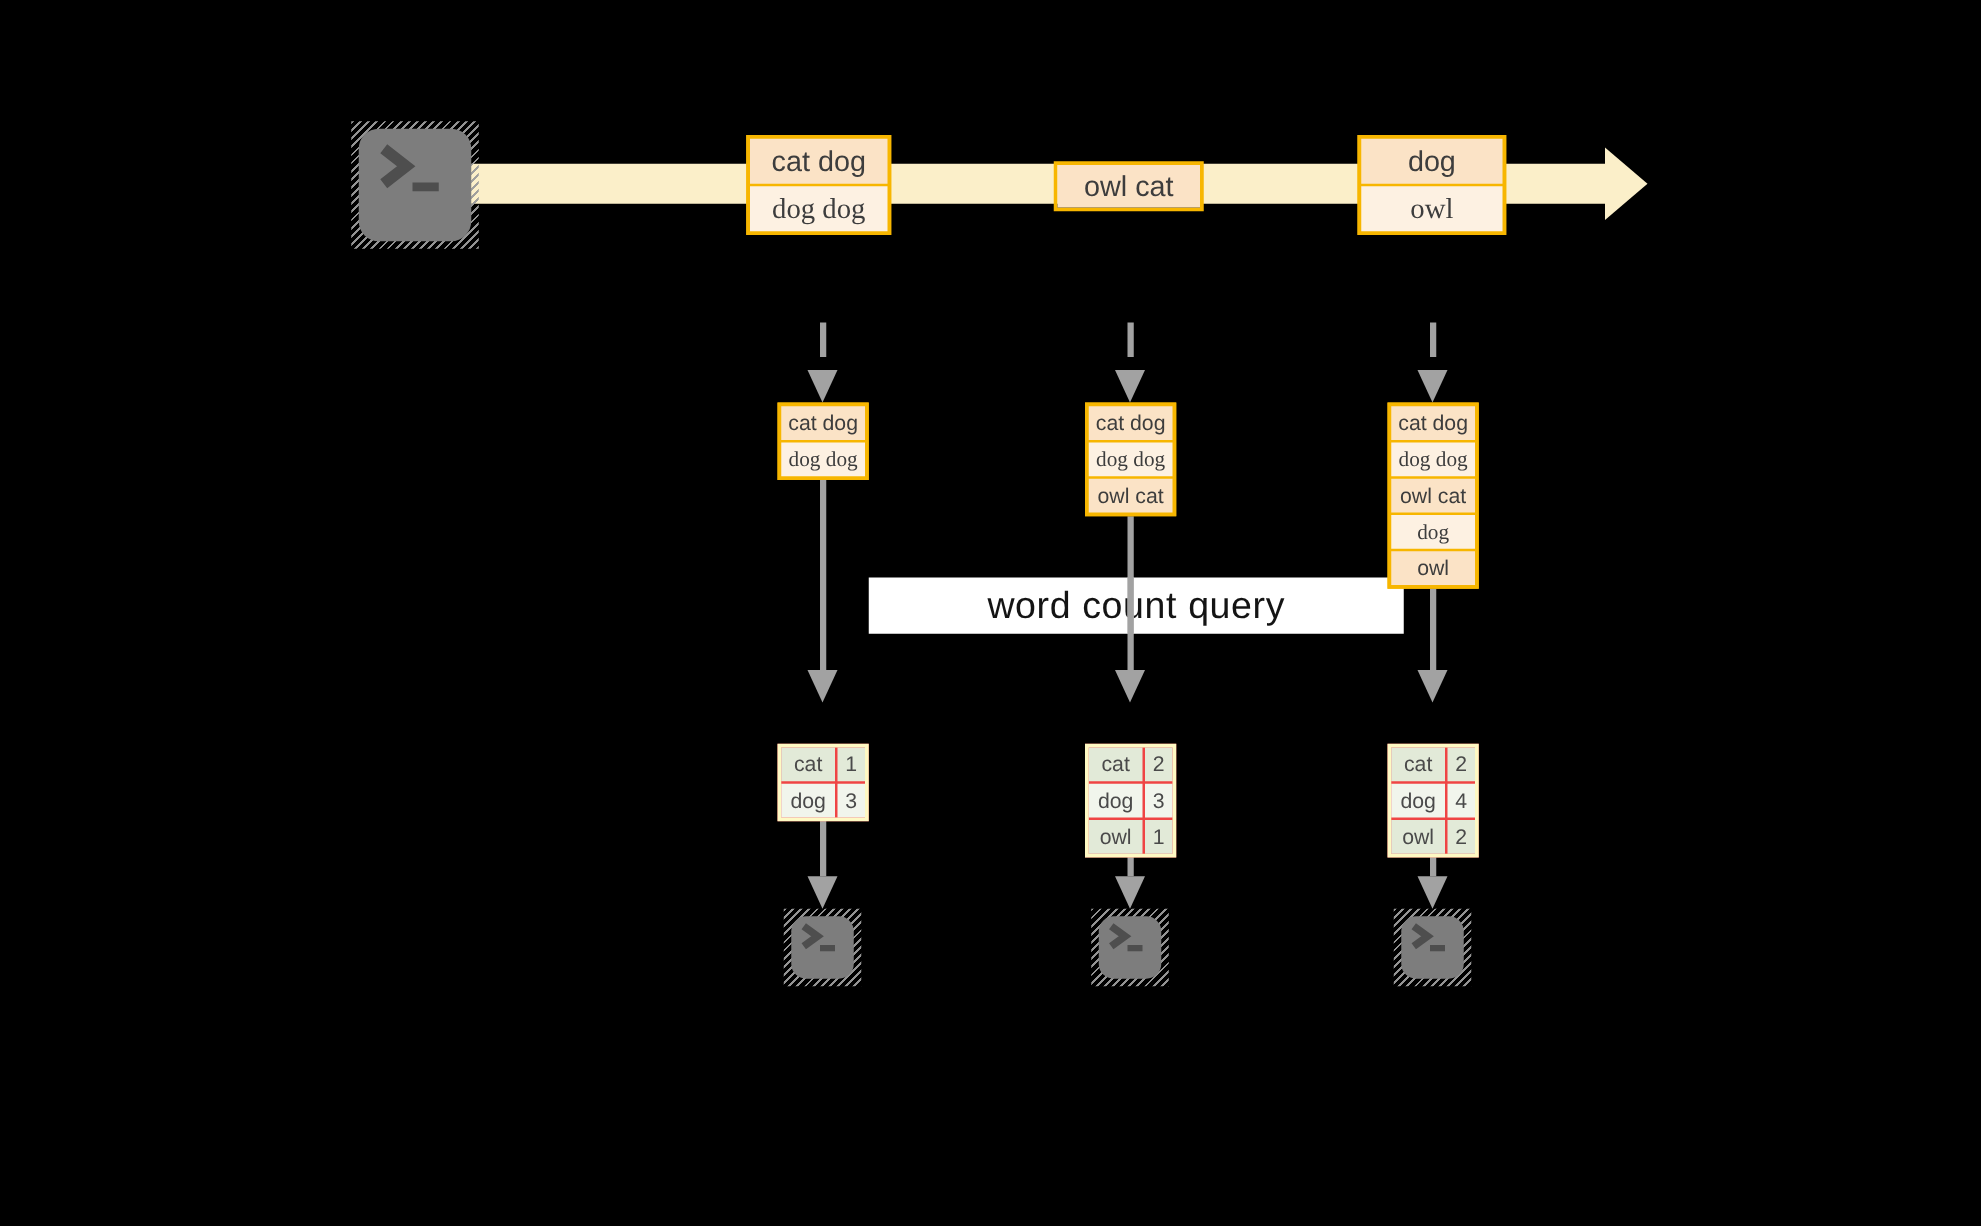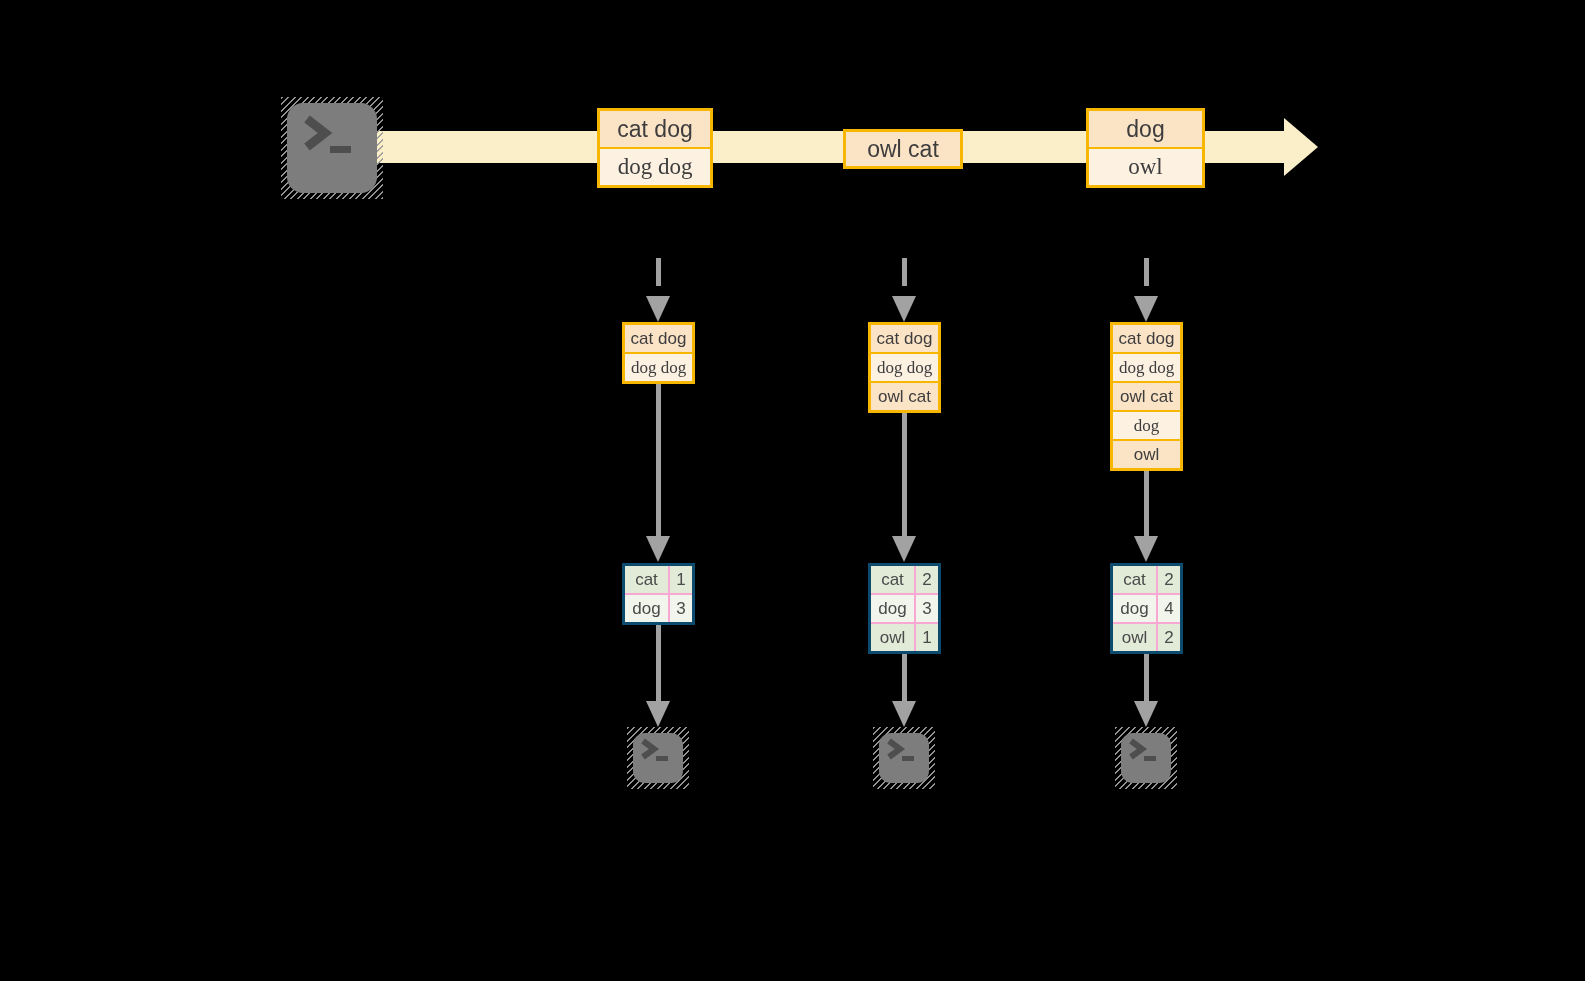--- a/index.html
+++ b/index.html
@@ -37,22 +37,22 @@
     color:#3d3d3d;white-space:nowrap;
   }
   .ev{font-size:23px;height:36px;}
   .ev1{font-size:23px;height:34px;}
   .sev{font-size:17px;height:27px;}
   .cell-dark{background:#FBE3C6;}
   .cell-light{background:#FDF1E2;font-family:Liberation Serif, serif;}
 
   
   .gtable{
-    position:absolute;border:3px solid #0c4a6e;box-sizing:border-box;background:#f9a8d4;
-    display:grid;grid-template-columns:43px 22px;gap:2px;
+    position:absolute;border:3px solid #fef9c3;box-sizing:border-box;background:#ef4444;
+    display:grid;grid-template-columns:43px 22px;gap:2px;margin-top:32px;
   }
   .gcell{
     height:27px;display:flex;align-items:center;justify-content:center;
     font-size:17px;color:#4a4a4a;
   }
   .row-a{background:#E2EAD8;}
   .row-b{background:#F1F5EC;}
 
   
   .vline{position:absolute;width:5px;background:#A2A2A2;}
@@ -108,20 +108,21 @@
 
   <div class="vdash z5" style="left:656px;top:258px;height:34px;"></div>
   <div class="vhead z5" style="left:646px;top:296px;"></div>
 
   <div class="vdash z5" style="left:902px;top:258px;height:34px;"></div>
   <div class="vhead z5" style="left:892px;top:296px;"></div>
 
   <div class="vdash z5" style="left:1144px;top:258px;height:34px;"></div>
   <div class="vhead z5" style="left:1134px;top:296px;"></div>
 
+  <div class="qlabel z4">word count query</div>
   <div class="cross z5" style="left:902px;top:462px;height:45px;"></div>
 
   <div class="obox z7" style="left:622px;top:322px;width:73px;">
     <div class="ocell sev cell-dark">cat dog</div>
     <div class="ocell sev cell-light">dog dog</div>
   </div>
 
   <div class="vline z5" style="left:656px;top:384px;height:152px;"></div>
   <div class="vhead z5" style="left:646px;top:536px;"></div>
 

